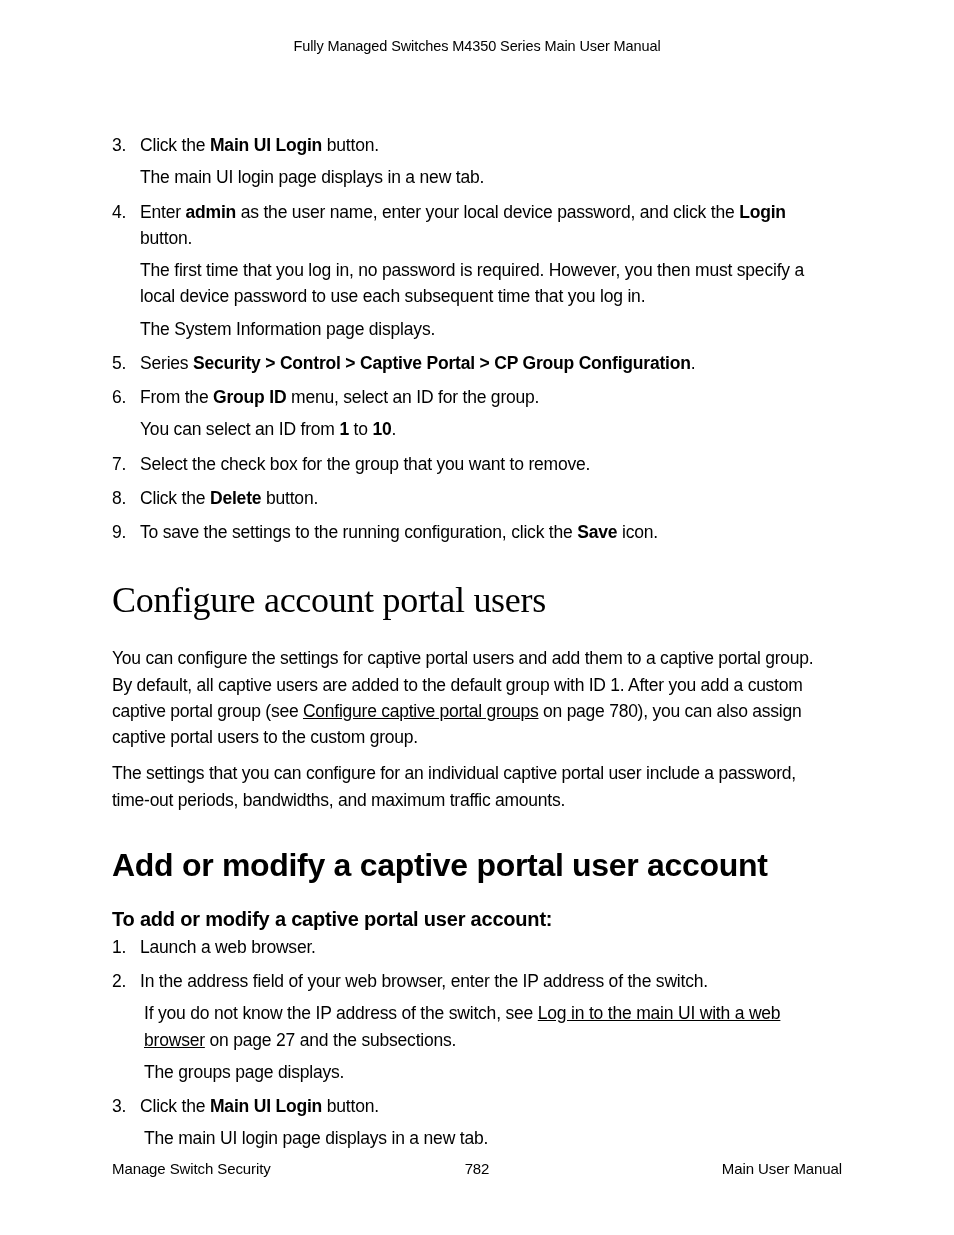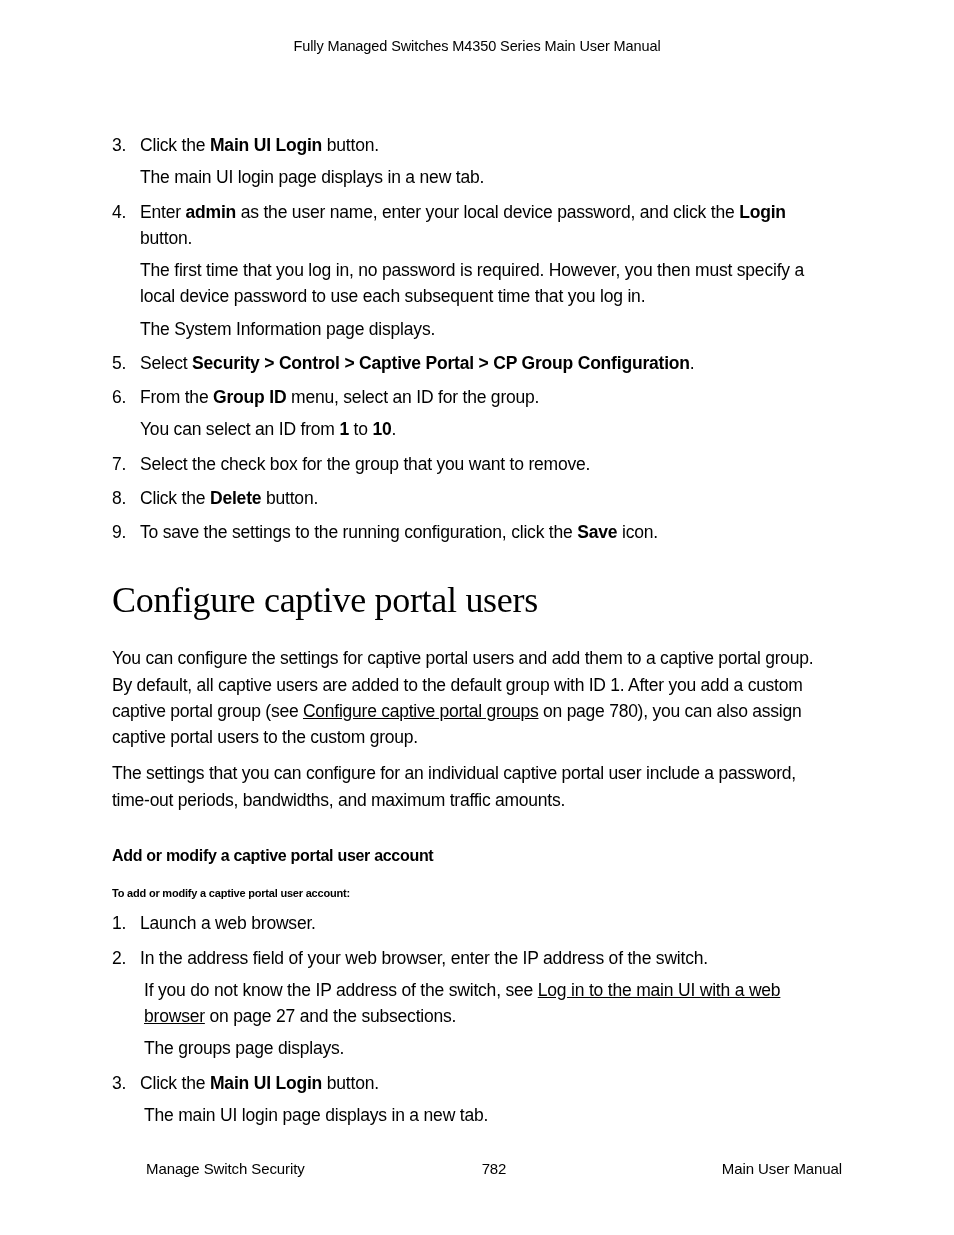--- a/index.html
+++ b/index.html
@@ -83,43 +83,43 @@
     font-size: 17.5px;
     line-height: 1.5;
     margin: 0 12px 10px 0;
     letter-spacing: -0.25px;
   }
   a.xref {
     color: #000;
     text-decoration: underline;
   }
   h2.subsection {
-    font-size: 16px;
+    font-size: 32px;
     font-weight: bold;
     margin: 34px 0 20px 0;
     letter-spacing: -0.3px;
   }
   p.lead {
-    font-size: 11px;
+    font-size: 20px;
     line-height: 1.5;
-    margin: 0 0 9px 0;
+    margin: 0 0 0 0;
     letter-spacing: -0.2px;
     font-weight: bold;
   }
   .footer {
     position: absolute;
     bottom: 58px;
     left: 112px;
     right: 112px;
     display: flex;
     justify-content: space-between;
     font-size: 15px;
     letter-spacing: -0.1px;
   }
-  .footer > div { flex: 1; margin-left: 34px; }
+  .footer > div { flex: 1; }
   .footer .center { text-align: center; }
   .footer .right { text-align: right; }
 </style>
 </head>
 <body>
 
 <div class="page">
 
   <div class="header">Fully Managed Switches M4350 Series Main User Manual</div>
 
@@ -127,38 +127,38 @@
     <li>
       <span>Click the </span><span class="bold">Main UI Login</span><span> button.</span>
       <p>The main UI login page displays in a new tab.</p>
     </li>
     <li>
       <span>Enter </span><span class="bold">admin</span><span> as the user name, enter your local device password, and click the </span><span class="bold">Login</span><span> button.</span>
       <p>The first time that you log in, no password is required. However, you then must specify a local device password to use each subsequent time that you log in.</p>
       <p>The System Information page displays.</p>
     </li>
     <li>
-      <span>Select </span><span class="bold">Security &gt; Control &gt; Captive Portal &gt; CP Group Configuration</span><span>.</span>
+      <span>Series </span><span class="bold">Security &gt; Control &gt; Captive Portal &gt; CP Group Configuration</span><span>.</span>
     </li>
     <li>
       <span>From the </span><span class="bold">Group ID</span><span> menu, select an ID for the group.</span>
       <p><span>You can select an ID from </span><span class="bold">1</span><span> to </span><span class="bold">10</span><span>.</span></p>
     </li>
     <li>
       <span>Select the check box for the group that you want to remove.</span>
     </li>
     <li>
       <span>Click the </span><span class="bold">Delete</span><span> button.</span>
     </li>
     <li>
       <span>To save the settings to the running configuration, click the </span><span class="bold">Save</span><span> icon.</span>
     </li>
   </ol>
 
-  <h1 class="section">Configure captive portal users</h1>
+  <h1 class="section">Configure account portal users</h1>
 
   <p class="body">
     <span>You can configure the settings for captive portal users and add them to a captive portal group. By default, all captive users are added to the default group with ID 1. After you add a custom captive portal group (see </span><a class="xref" href="#">Configure captive portal groups</a><span> on page 780), you can also assign captive portal users to the custom group.</span>
   </p>
   <p class="body">The settings that you can configure for an individual captive portal user include a password, time-out periods, bandwidths, and maximum traffic amounts.</p>
 
   <h2 class="subsection">Add or modify a captive portal user account</h2>
 
 
   <p class="lead">To add or modify a captive portal user account:</p>

